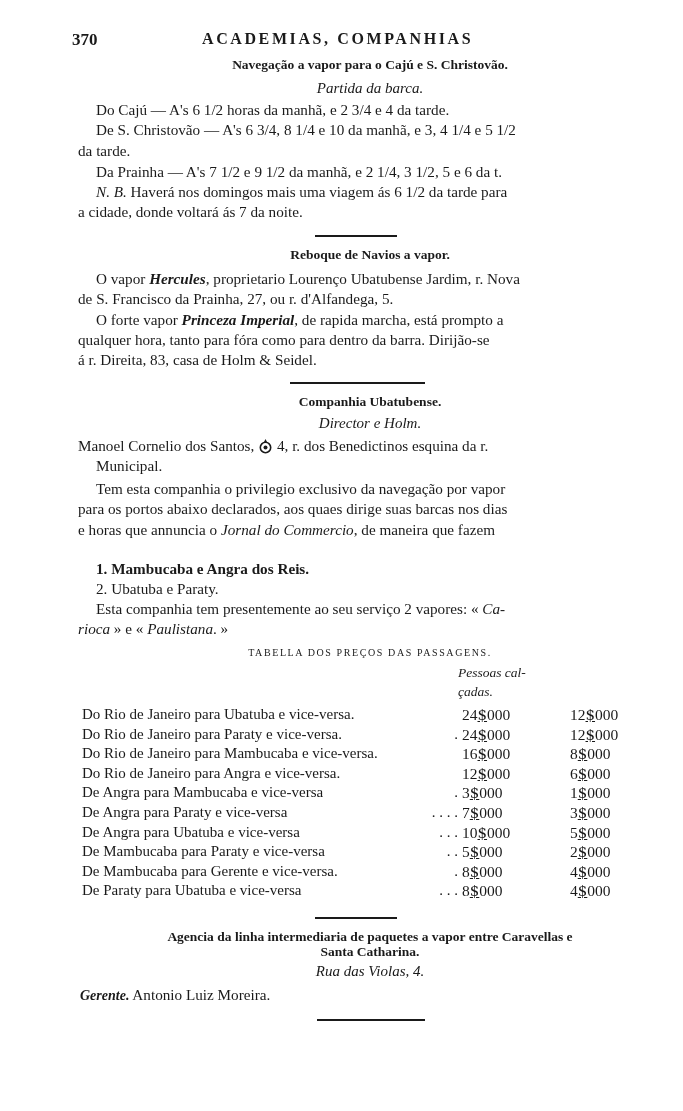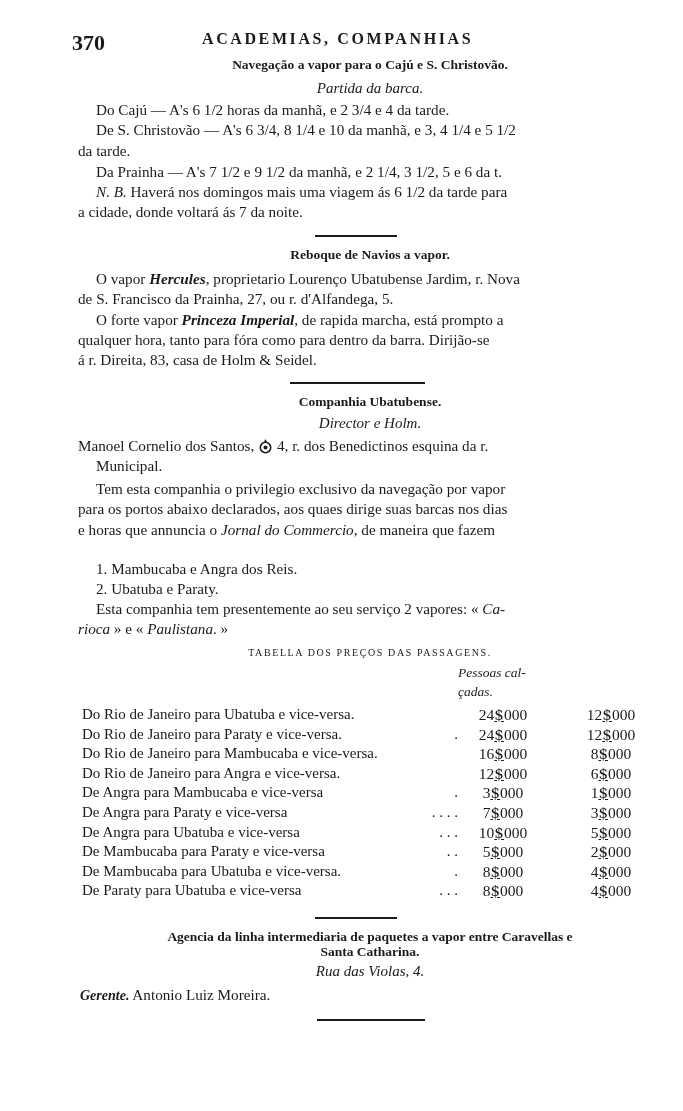--- a/index.html
+++ b/index.html
@@ -1,34 +1,34 @@
 <!DOCTYPE html>
 <html><head>
 <meta charset="utf-8">
 <style>
   html, body { margin:0; padding:0; background:#ffffff; }
   body { width:683px; height:1111px; position:relative; overflow:hidden;
          font-family:"Liberation Serif","DejaVu Serif",serif; color:#1a1a1a; }
   .page { position:absolute; left:0; top:0; width:683px; height:1111px; }
   .abs { position:absolute; white-space:nowrap; }
   .running-head { top:30px; left:72px; width:560px; height:22px; }
-  .page-num { position:absolute; left:0; top:0; font-weight:bold; font-size:22px; }
+  .page-num { position:absolute; left:0; top:0; font-weight:bold; font-size:17px; }
   .head-title { position:absolute; left:130px; top:0; font-weight:bold; font-size:16px; letter-spacing:2.6px; }
   .sec-title { font-weight:bold; font-size:13.5px; text-align:center; left:78px; width:584px; }
   .sub-ital { font-style:italic; font-size:15px; text-align:center; left:78px; width:584px; }
   .line { font-size:15.2px; left:78px; }
   .indent { left:96px; }
   .rule { position:absolute; height:2px; background:#1a1a1a; }
   .ital { font-style:italic; }
   .bi { font-style:italic; font-weight:bold; }
   .table-title { font-size:10px; letter-spacing:1.6px; text-align:center; left:78px; width:584px; }
   .col-h { font-style:italic; font-size:13.5px; text-align:left; }
   .row-label { font-size:15px; left:82px; }
   .dots { position:absolute; font-size:15px; }
-  .price { font-size:15.5px; text-align:center; }
+  .price { font-size:15.5px; text-align:left; }
   .price1 { left:462px; width:82px; }
   .price2 { left:570px; width:82px; }
   .rs { font-family:"DejaVu Serif",serif; font-size:15px; text-decoration:underline; }
 </style>
 </head>
 <body>
 
 <div class="page">
 
   <div class="abs running-head">
@@ -73,21 +73,21 @@
           <path d="M7.5 1 L9 4 L6 4 Z" fill="#1a1a1a"></path>
         </svg>
     </span><span> 4, r. dos Benedictinos esquina da r.</span>
   </div>
   <div class="abs line indent" style="top:457px;">Municipal.</div>
   <div class="abs line indent" style="top:480px;">Tem esta companhia o privilegio exclusivo da navegação por vapor</div>
   <div class="abs line" style="top:500px;">para os portos abaixo declarados, aos quaes dirige suas barcas nos dias</div>
   <div class="abs line" style="top:521px;">
     <span>e horas que annuncia o </span><span class="ital">Jornal do Commercio</span><span>, de maneira que fazem</span>
   </div>
-  <div class="abs line indent" style="top:560px;">1. Mambucaba e Angra dos Reis.</div>
+  <div class="abs line indent" style="top:560px;font-weight:bold;">1. Mambucaba e Angra dos Reis.</div>
   <div class="abs line indent" style="top:580px;">2. Ubatuba e Paraty.</div>
   <div class="abs line indent" style="top:600px;">
     <span>Esta companhia tem presentemente ao seu serviço 2 vapores: « </span><span class="ital">Ca-</span>
   </div>
   <div class="abs line" style="top:620px;">
     <span class="ital">rioca</span><span> » e « </span><span class="ital">Paulistana</span><span>. »</span>
   </div>
 
   <div class="abs table-title" style="top:647px;">TABELLA DOS PREÇOS DAS PASSAGENS.</div>
   <div class="abs col-h" style="top:665px; left:458px; width:100px;">
@@ -121,21 +121,21 @@
       <div class="abs price price1" style="top: 804px;"><span>7</span><span class="rs">$</span><span>000</span></div>
       <div class="abs price price2" style="top: 804px;"><span>3</span><span class="rs">$</span><span>000</span></div>
       <div class="abs row-label" style="top: 823.6px;">De Angra para Ubatuba e vice-versa</div>
       <div class="abs dots" style="top: 823.6px; left: 430px; width: 28px; text-align: right;">.   .   .</div>
       <div class="abs price price1" style="top: 823.6px;"><span>10</span><span class="rs">$</span><span>000</span></div>
       <div class="abs price price2" style="top: 823.6px;"><span>5</span><span class="rs">$</span><span>000</span></div>
       <div class="abs row-label" style="top: 843.2px;">De Mambucaba para Paraty e vice-versa</div>
       <div class="abs dots" style="top: 843.2px; left: 430px; width: 28px; text-align: right;">. .</div>
       <div class="abs price price1" style="top: 843.2px;"><span>5</span><span class="rs">$</span><span>000</span></div>
       <div class="abs price price2" style="top: 843.2px;"><span>2</span><span class="rs">$</span><span>000</span></div>
-      <div class="abs row-label" style="top: 862.8px;">De Mambucaba para Ubatuba e vice-versa.</div>
+      <div class="abs row-label" style="top: 862.8px;">De Mambucaba para Gerente e vice-versa.</div>
       <div class="abs dots" style="top: 862.8px; left: 430px; width: 28px; text-align: right;">.</div>
       <div class="abs price price1" style="top: 862.8px;"><span>8</span><span class="rs">$</span><span>000</span></div>
       <div class="abs price price2" style="top: 862.8px;"><span>4</span><span class="rs">$</span><span>000</span></div>
       <div class="abs row-label" style="top: 882.4px;">De Paraty para Ubatuba e vice-versa</div>
       <div class="abs dots" style="top: 882.4px; left: 430px; width: 28px; text-align: right;">.   .   .</div>
       <div class="abs price price1" style="top: 882.4px;"><span>8</span><span class="rs">$</span><span>000</span></div>
       <div class="abs price price2" style="top: 882.4px;"><span>4</span><span class="rs">$</span><span>000</span></div>
     </div>
 
   <div class="rule" style="left:315px; top:917px; width:82px;"></div>

